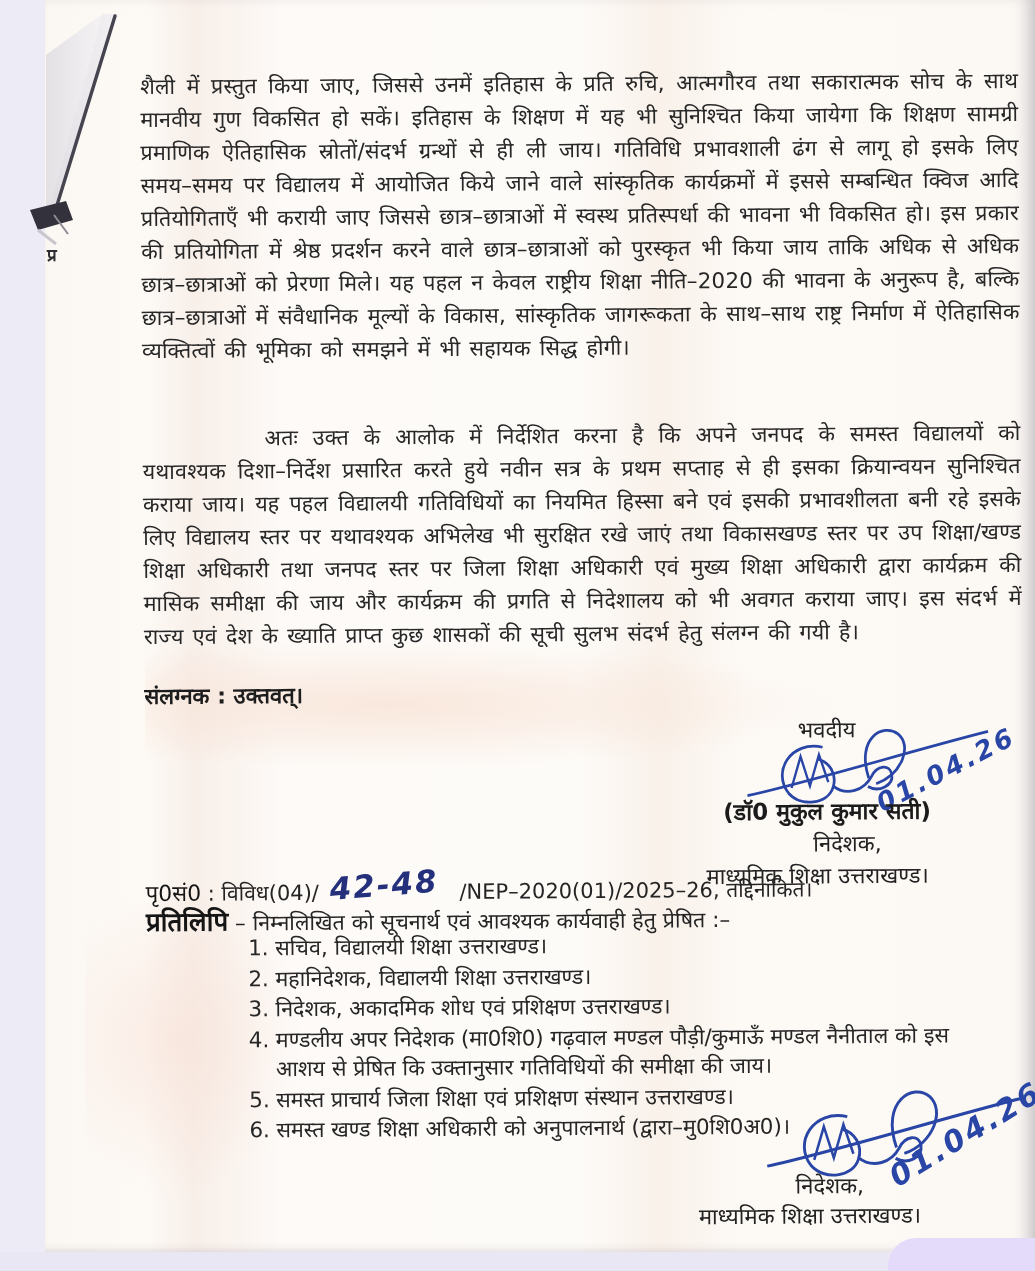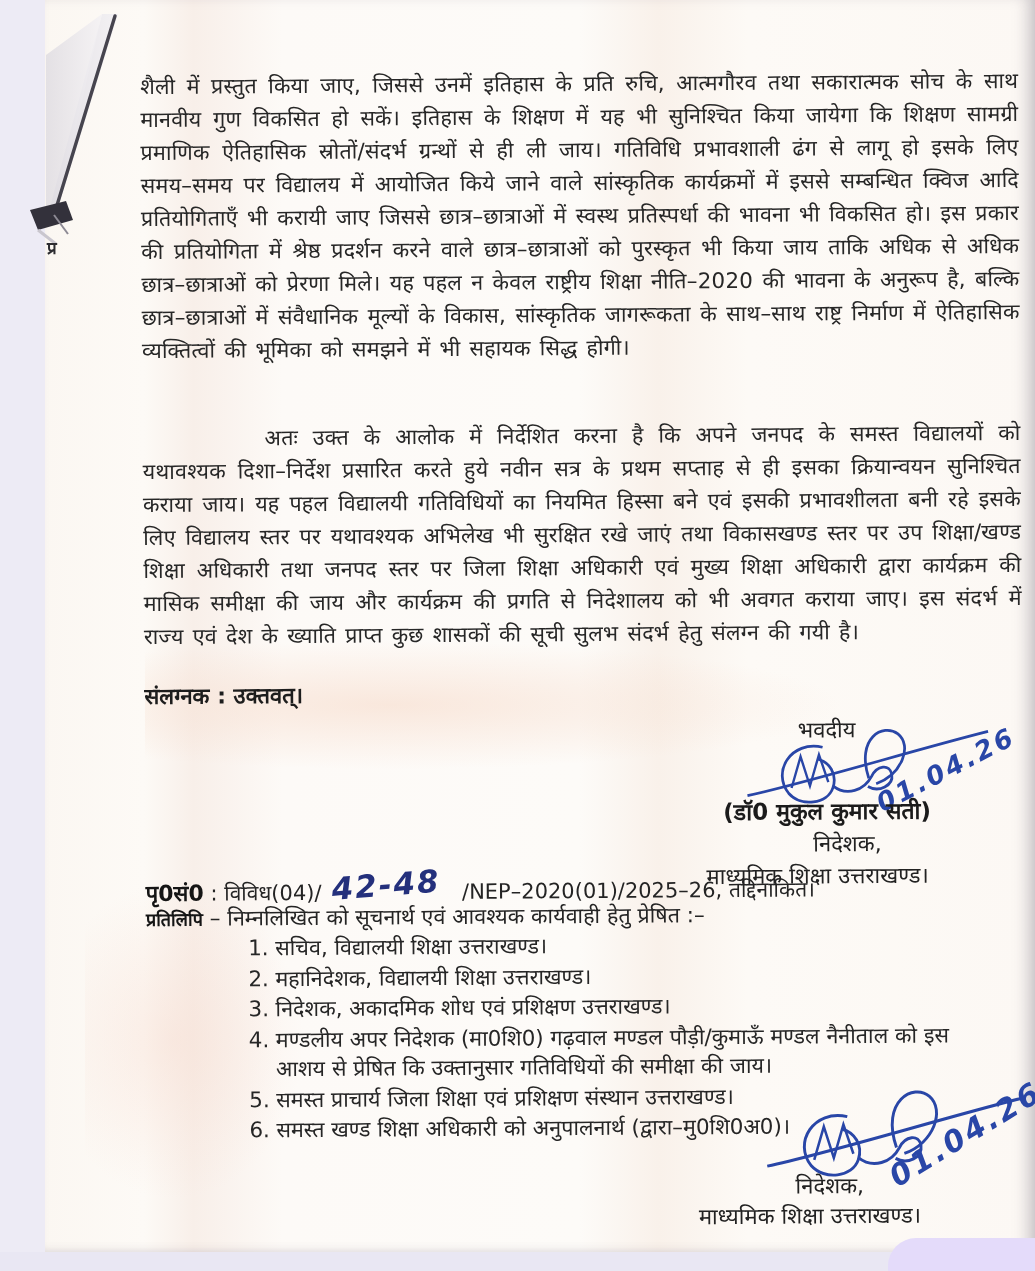--- a/index.html
+++ b/index.html
@@ -22,21 +22,21 @@
   .warm-band{
     position:absolute;left:100px;top:640px;width:700px;height:130px;
     background:radial-gradient(ellipse at 35% 50%, rgba(246,216,198,.55), rgba(246,216,198,0) 70%);
     pointer-events:none;
   }
   .warm-band.b2{left:40px;top:880px;width:220px;height:320px;
     background:radial-gradient(ellipse at 40% 50%, rgba(246,214,200,.4), rgba(246,214,200,0) 70%);}
   
   .corner-art{position:absolute;left:22px;top:0;z-index:6;}
   .page-marker{
-    position:absolute;left:47px;top:236px;z-index:6;
+    position:absolute;left:47px;top:243px;z-index:6;
     font-size:17px;font-weight:bold;color:#2c2c31;
   }
   
   .letter{position:absolute;left:45px;top:0;width:990px;height:1252px;
     transform:rotate(-0.4deg);transform-origin:40% 40%;z-index:4;}
   .body-par{
     position:absolute;font-size:21.5px;line-height:33px;
     text-align:justify;color:#272727;letter-spacing:.2px;word-spacing:2px;
   }
   .p1{left:98px;top:68px;width:878px;}
@@ -50,27 +50,27 @@
   .sig-date{
     position:absolute;color:#2946a7;font-size:26px;font-style:italic;font-weight:600;
     transform:rotate(-27deg);letter-spacing:3px;white-space:nowrap;
   }
   .date1{left:238px;top:42px;}
   .sign-name{position:absolute;left:0;top:81px;width:100%;font-size:23px;font-weight:bold;color:#1b1b1b;}
   .sign-title{position:absolute;left:20px;top:114px;width:100%;font-size:22px;color:#222;}
   .sign-org{position:absolute;left:-10px;top:146px;width:100%;font-size:22px;color:#222;}
   
   .ref-line{position:absolute;left:98px;top:870px;font-size:21px;color:#242424;white-space:nowrap;}
-  .ref-label{font-weight:bold;font-size:22px;color:#151515;}
+  .ref-label{font-weight:normal;font-size:22px;color:#151515;}
   .hand-number{
     display:inline-block;color:#24307c;font-size:31px;font-style:italic;font-weight:600;
     transform:rotate(-4deg) translateY(-4px);letter-spacing:2px;padding:0 14px 0 4px;
   }
   .copy-line{position:absolute;left:98px;top:901px;font-size:21.5px;color:#242424;white-space:nowrap;}
-  .copy-label{font-weight:bold;font-size:18px;color:#151515;}
+  .copy-label{font-weight:bold;font-size:26px;color:#151515;}
   .copy-list{position:absolute;left:200px;top:932px;width:760px;}
   .list-row{display:flex;margin-bottom:1px;font-size:21.5px;line-height:29.5px;color:#262626;}
   .list-row .num{width:27px;flex:none;}
   .list-row .txt{width:720px;}
   
   .sig2-block{position:absolute;left:575px;top:1090px;width:440px;text-align:center;}
   .sig2{left:125px;top:0;width:290px;height:98px;}
   .date2{left:255px;top:30px;font-size:30px;transform:rotate(-31deg);}
   .sig2-title{position:absolute;left:-15px;top:82px;width:100%;font-size:22px;color:#222;}
   .sig2-org{position:absolute;left:-35px;top:112px;width:100%;font-size:22px;color:#222;}

